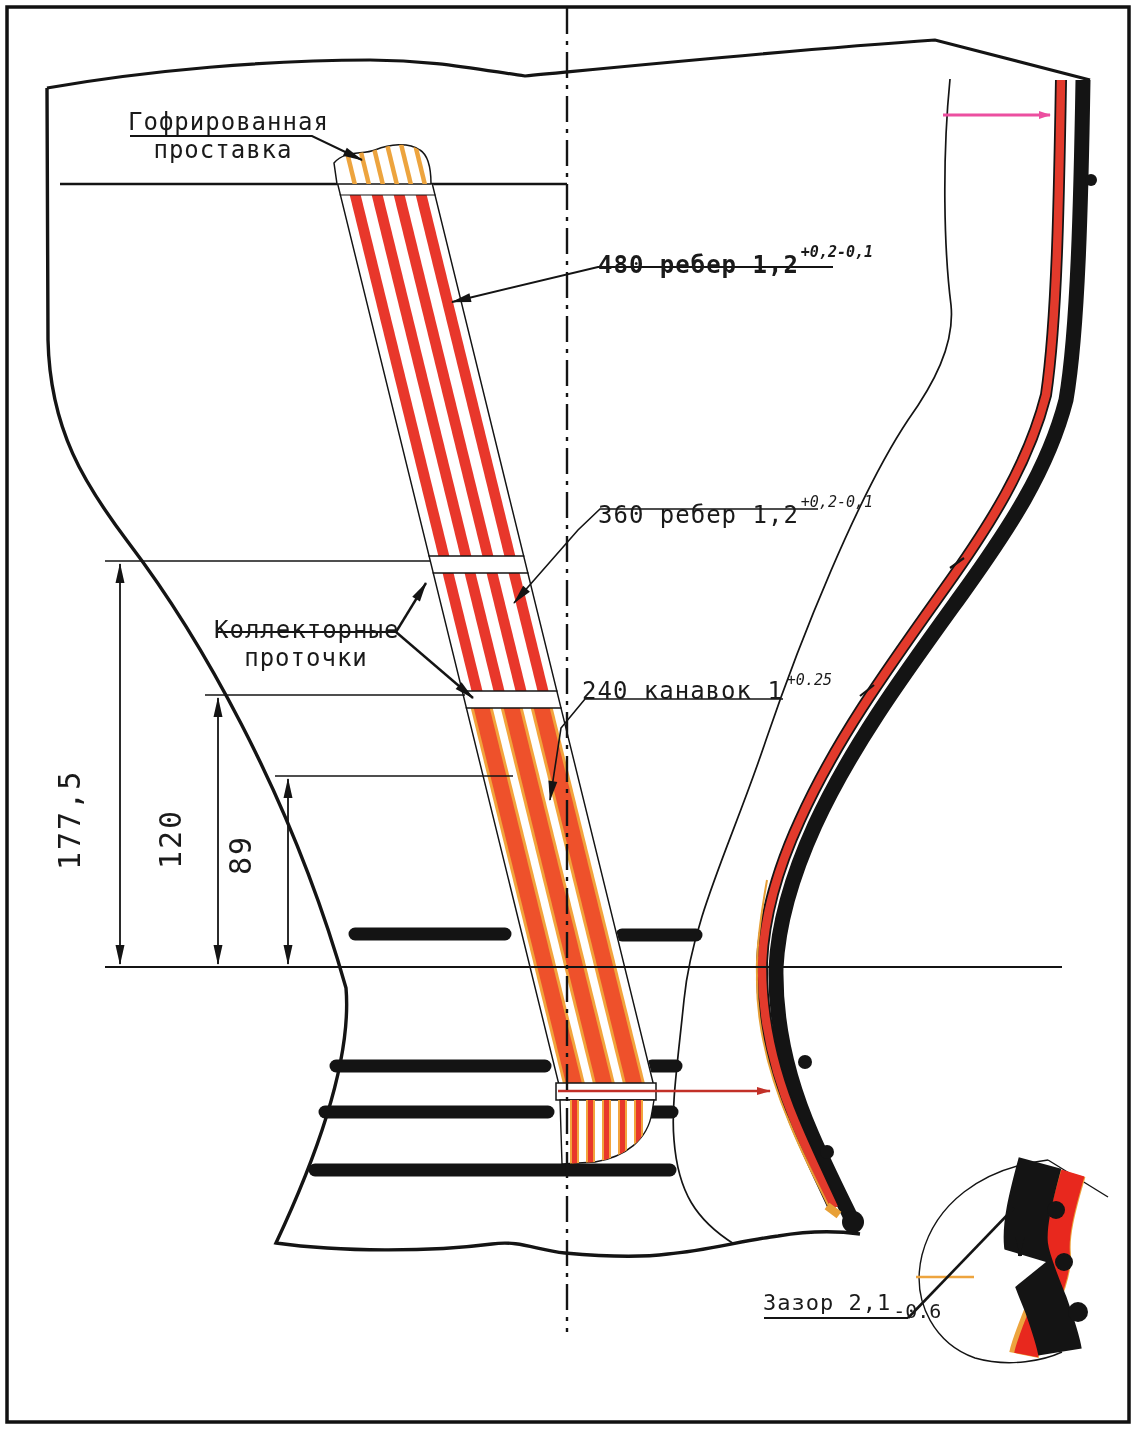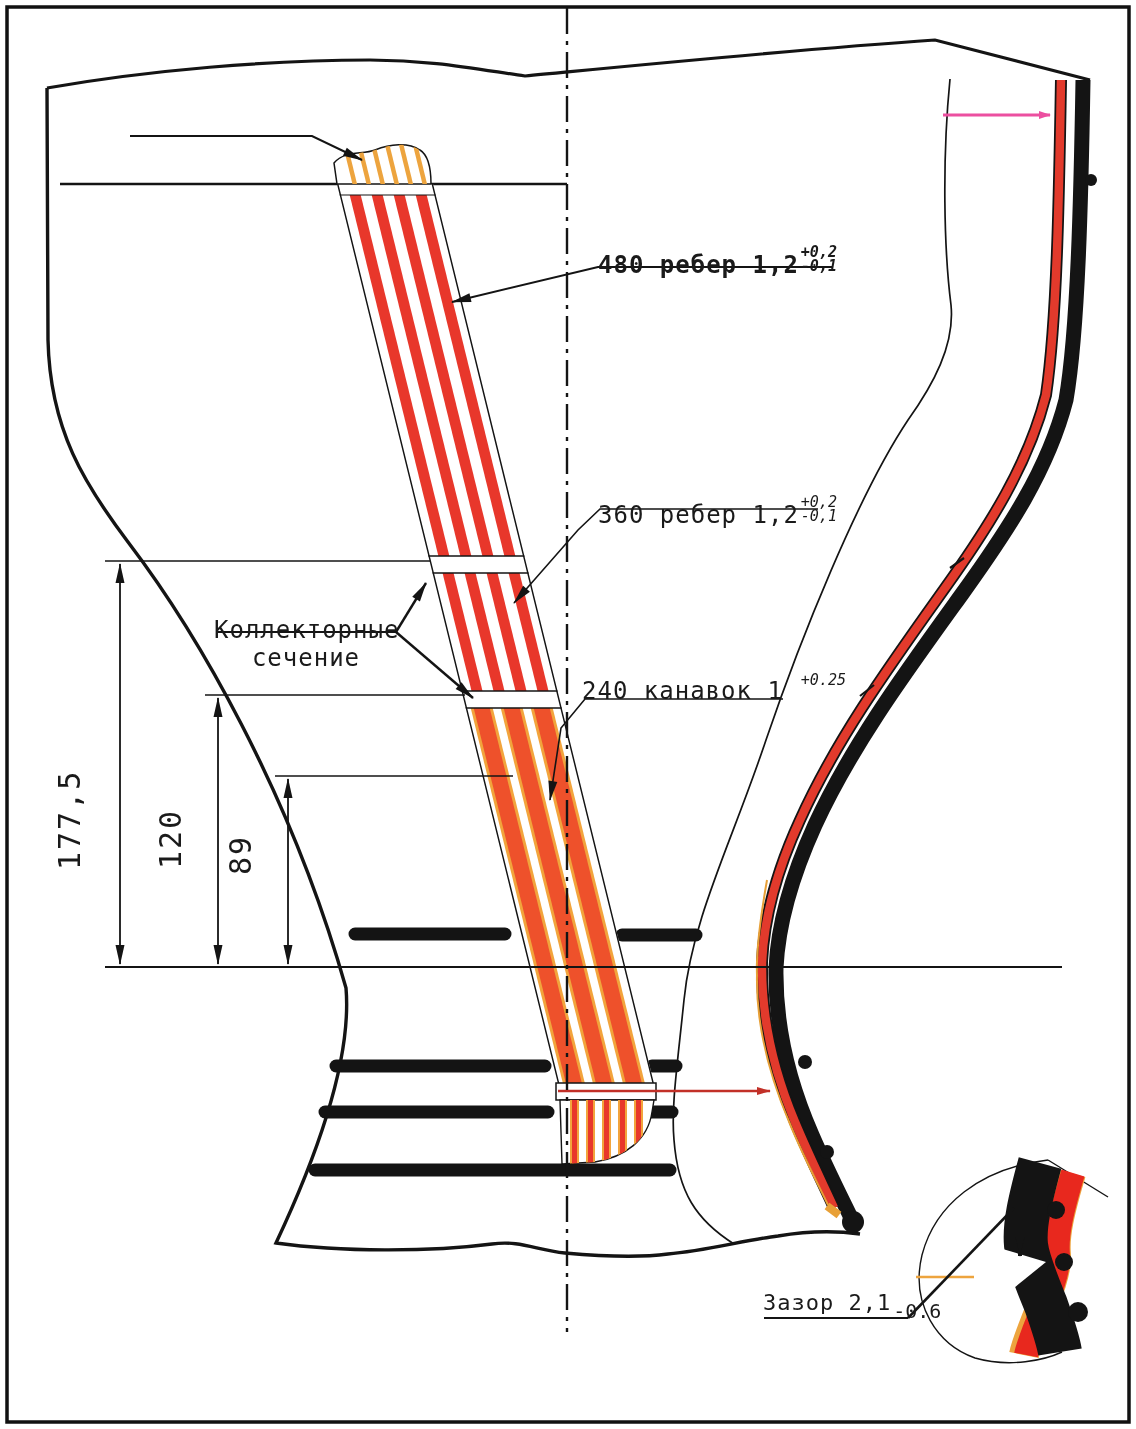--- a/index.html
+++ b/index.html
@@ -8,26 +8,26 @@
     font-family:"DejaVu Sans Mono","Liberation Mono",monospace; color:#1a1a1a;
     overflow:hidden;
   }
   #drawing-svg { position:absolute; left:0; top:0; }
   .callout {
     position:absolute; font-size:24px; letter-spacing:1px; white-space:nowrap;
     line-height:28px;
   }
   .callout.center { text-align:center; }
   .tol {
-    display:inline-flex; flex-direction:column; vertical-align:top;
+    display:inline-flex; vertical-align:top;
     font-size:15px; font-style:italic; line-height:14px; letter-spacing:0;
     transform:translateY(-6px); margin-left:2px;
   }
   .sup { font-size:15px; font-style:italic; letter-spacing:0;
-         vertical-align:14px; margin-left:18px; }
+         vertical-align:14px; margin-left:4px; }
   .sub { font-size:20px; letter-spacing:0; vertical-align:-8px; margin-left:2px; }
   .dim-vert {
     position:absolute; font-size:30px; line-height:30px; letter-spacing:2px;
     transform:rotate(-90deg); transform-origin:0 100%; white-space:nowrap;
   }
   .gap-label { font-size:22px; letter-spacing:1px; }
 </style>
 </head>
 <body>
 
@@ -199,38 +199,42 @@
     <circle cx="1078" cy="1312" r="10" fill="#141414"></circle>
     <line x1="916" y1="1277" x2="974" y2="1277" stroke-width="2.5" stroke="#eda43e"></line>
     <line x1="1020" y1="1210" x2="1020" y2="1256" stroke="#141414" stroke-width="4" marker-end="url(#arrB)"></line>
     <line x1="908" y1="1318" x2="1014" y2="1208" stroke="#141414" stroke-width="2.6"></line>
     <line x1="764" y1="1318" x2="908" y2="1318" stroke="#141414" stroke-width="2"></line>
   </g>
 
   <line x1="567" y1="8" x2="567" y2="1332" stroke="#141414" stroke-width="2.4" stroke-dasharray="26 7 4 7"></line>
 </svg>
 
+<div class="callout center" style="left:128px; top:108px; width:190px;">
+  <div>Гофрированная</div>
+  <div>проставка</div>
+</div>
 
 <div class="callout" style="left:598px; top:251px;font-weight:bold;">
   <span>480  ребер 1,2</span><span class="tol">
         <i>+0,2</i>
         <i>-0,1</i>
       </span>
 </div>
 
 <div class="callout" style="left:598px; top:501px;">
   <span>360 ребер 1,2</span><span class="tol">
         <i>+0,2</i>
         <i>-0,1</i>
       </span>
 </div>
 
 <div class="callout center" style="left:214px; top:600px; width:184px;margin-top:16px;">
   <div>Коллекторные</div>
-  <div>сечение</div>
+  <div>проточки</div>
 </div>
 
 <div class="callout" style="left:582px; top:666px;">
   <span>240 канавок 1</span><span class="sup">+0.25</span>
 </div>
 
 
 <div class="callout gap-label" style="left:763px; top:1289px;">
   <span>Зазор 2,1</span><span class="sub">-0.6</span>
 </div>

